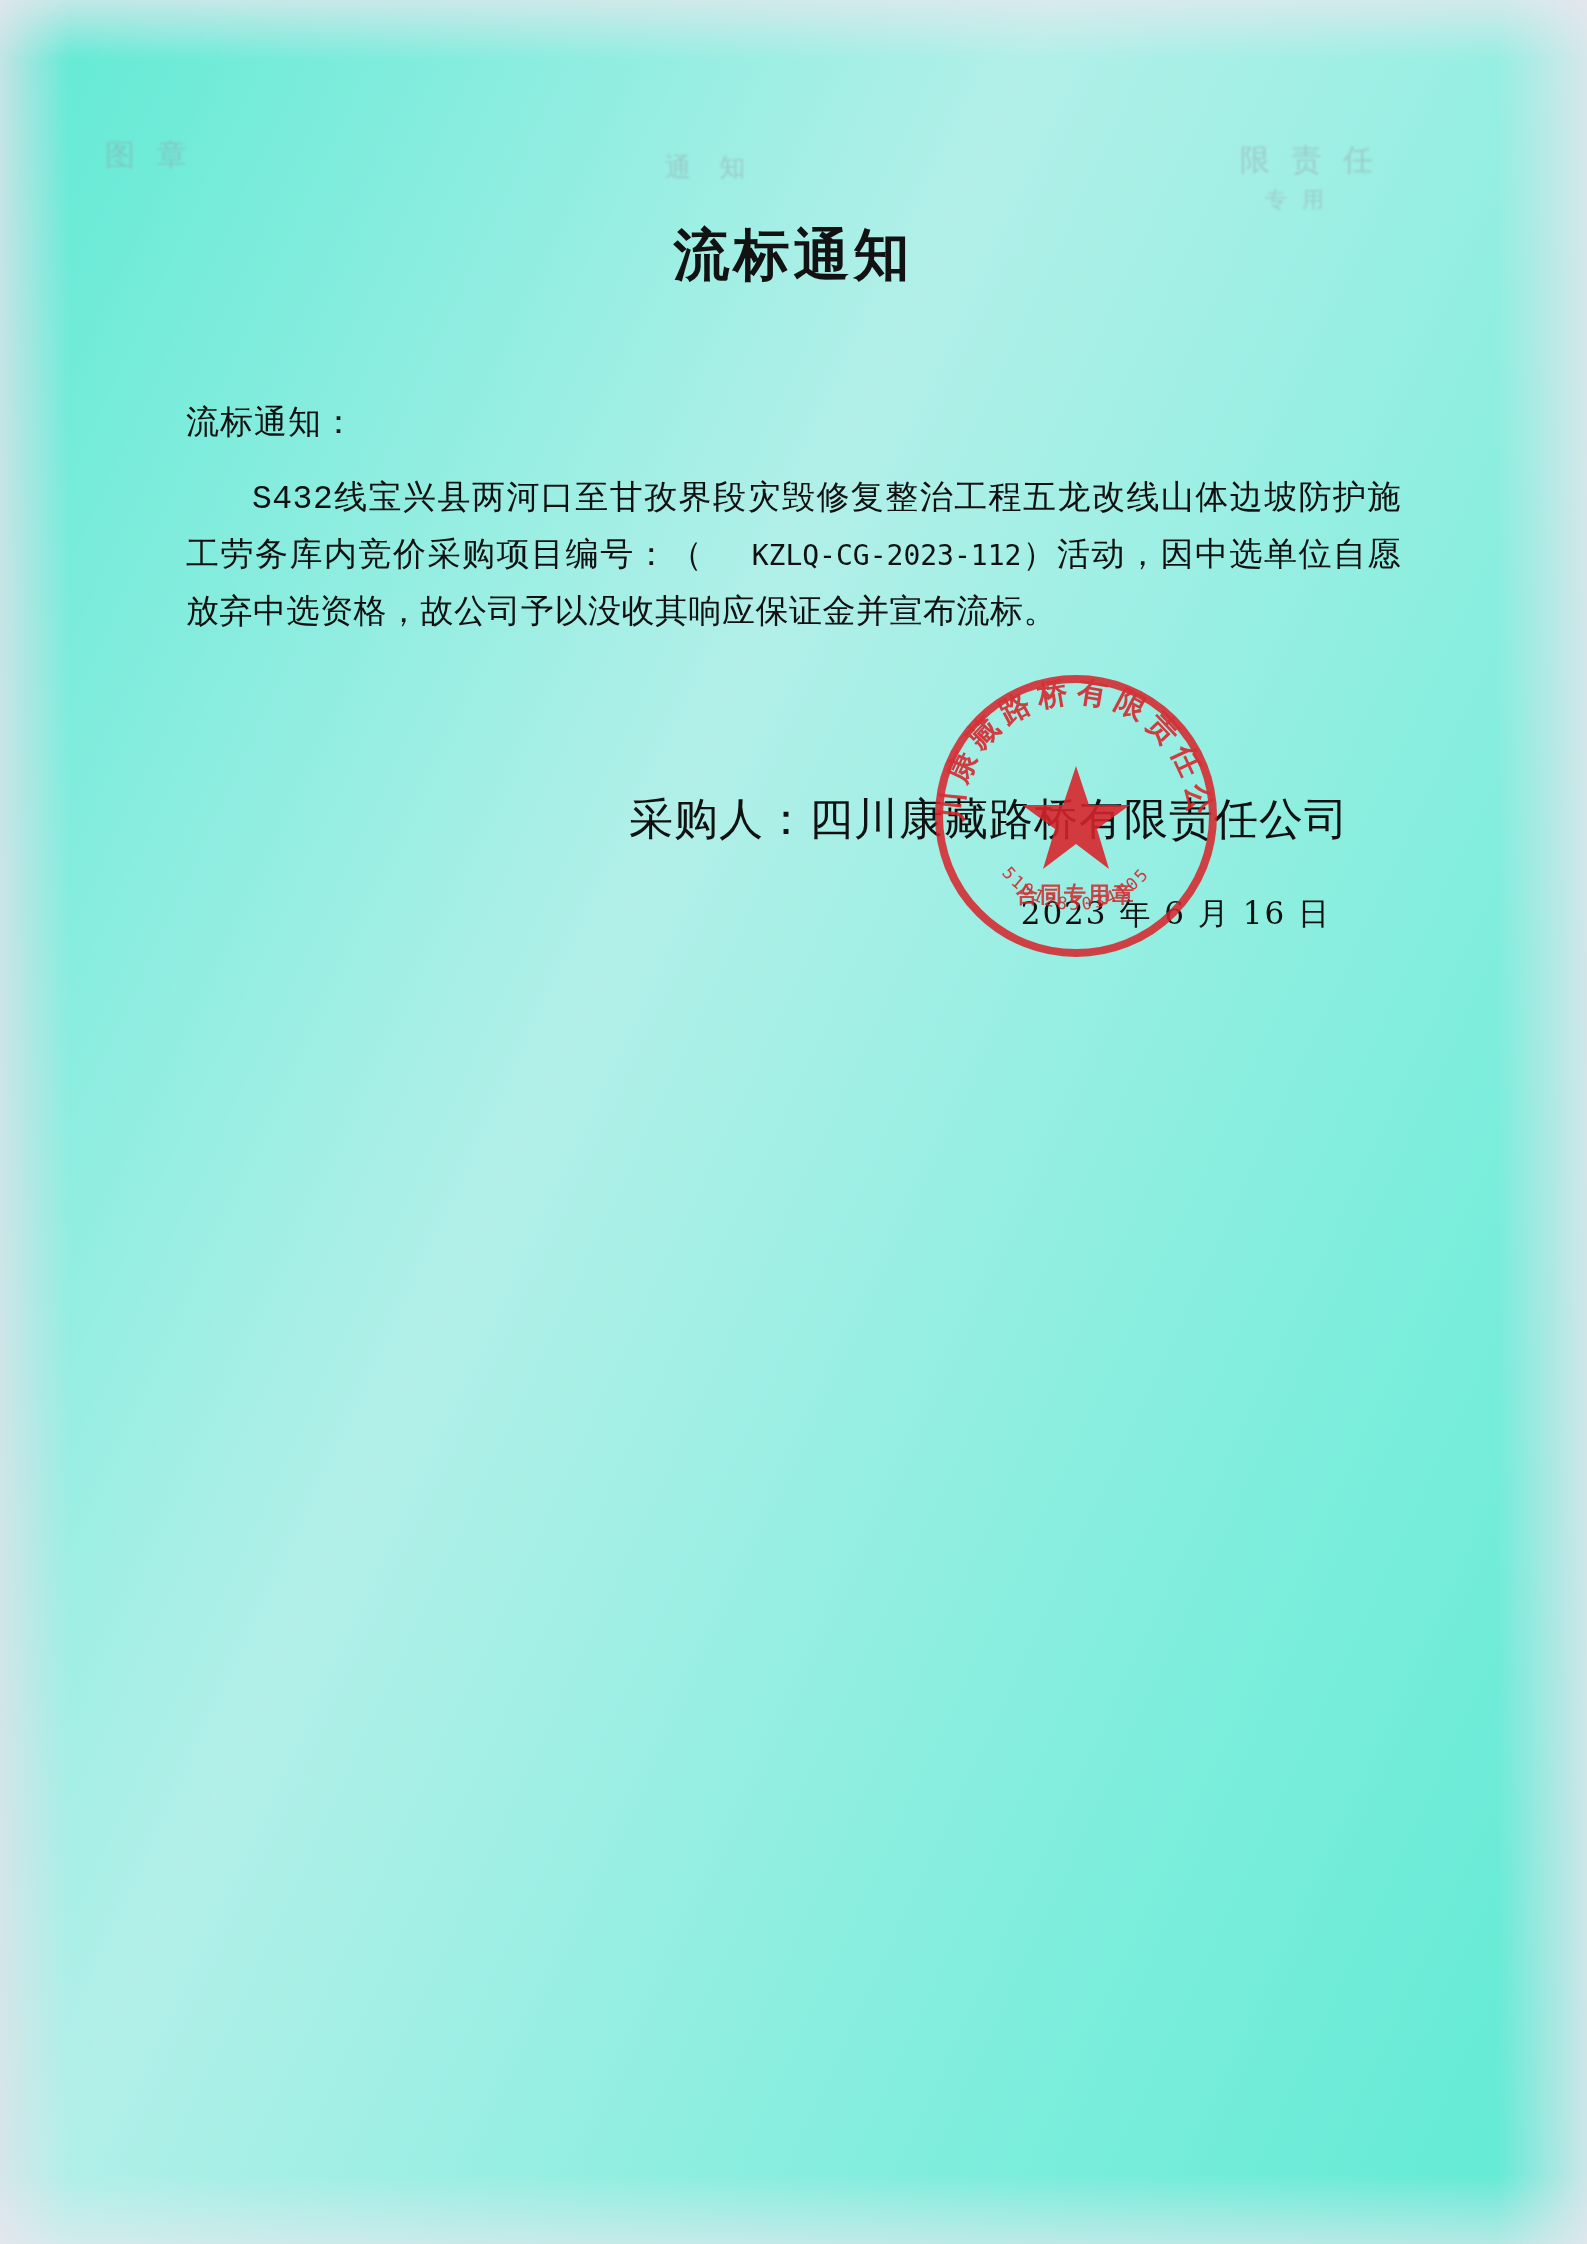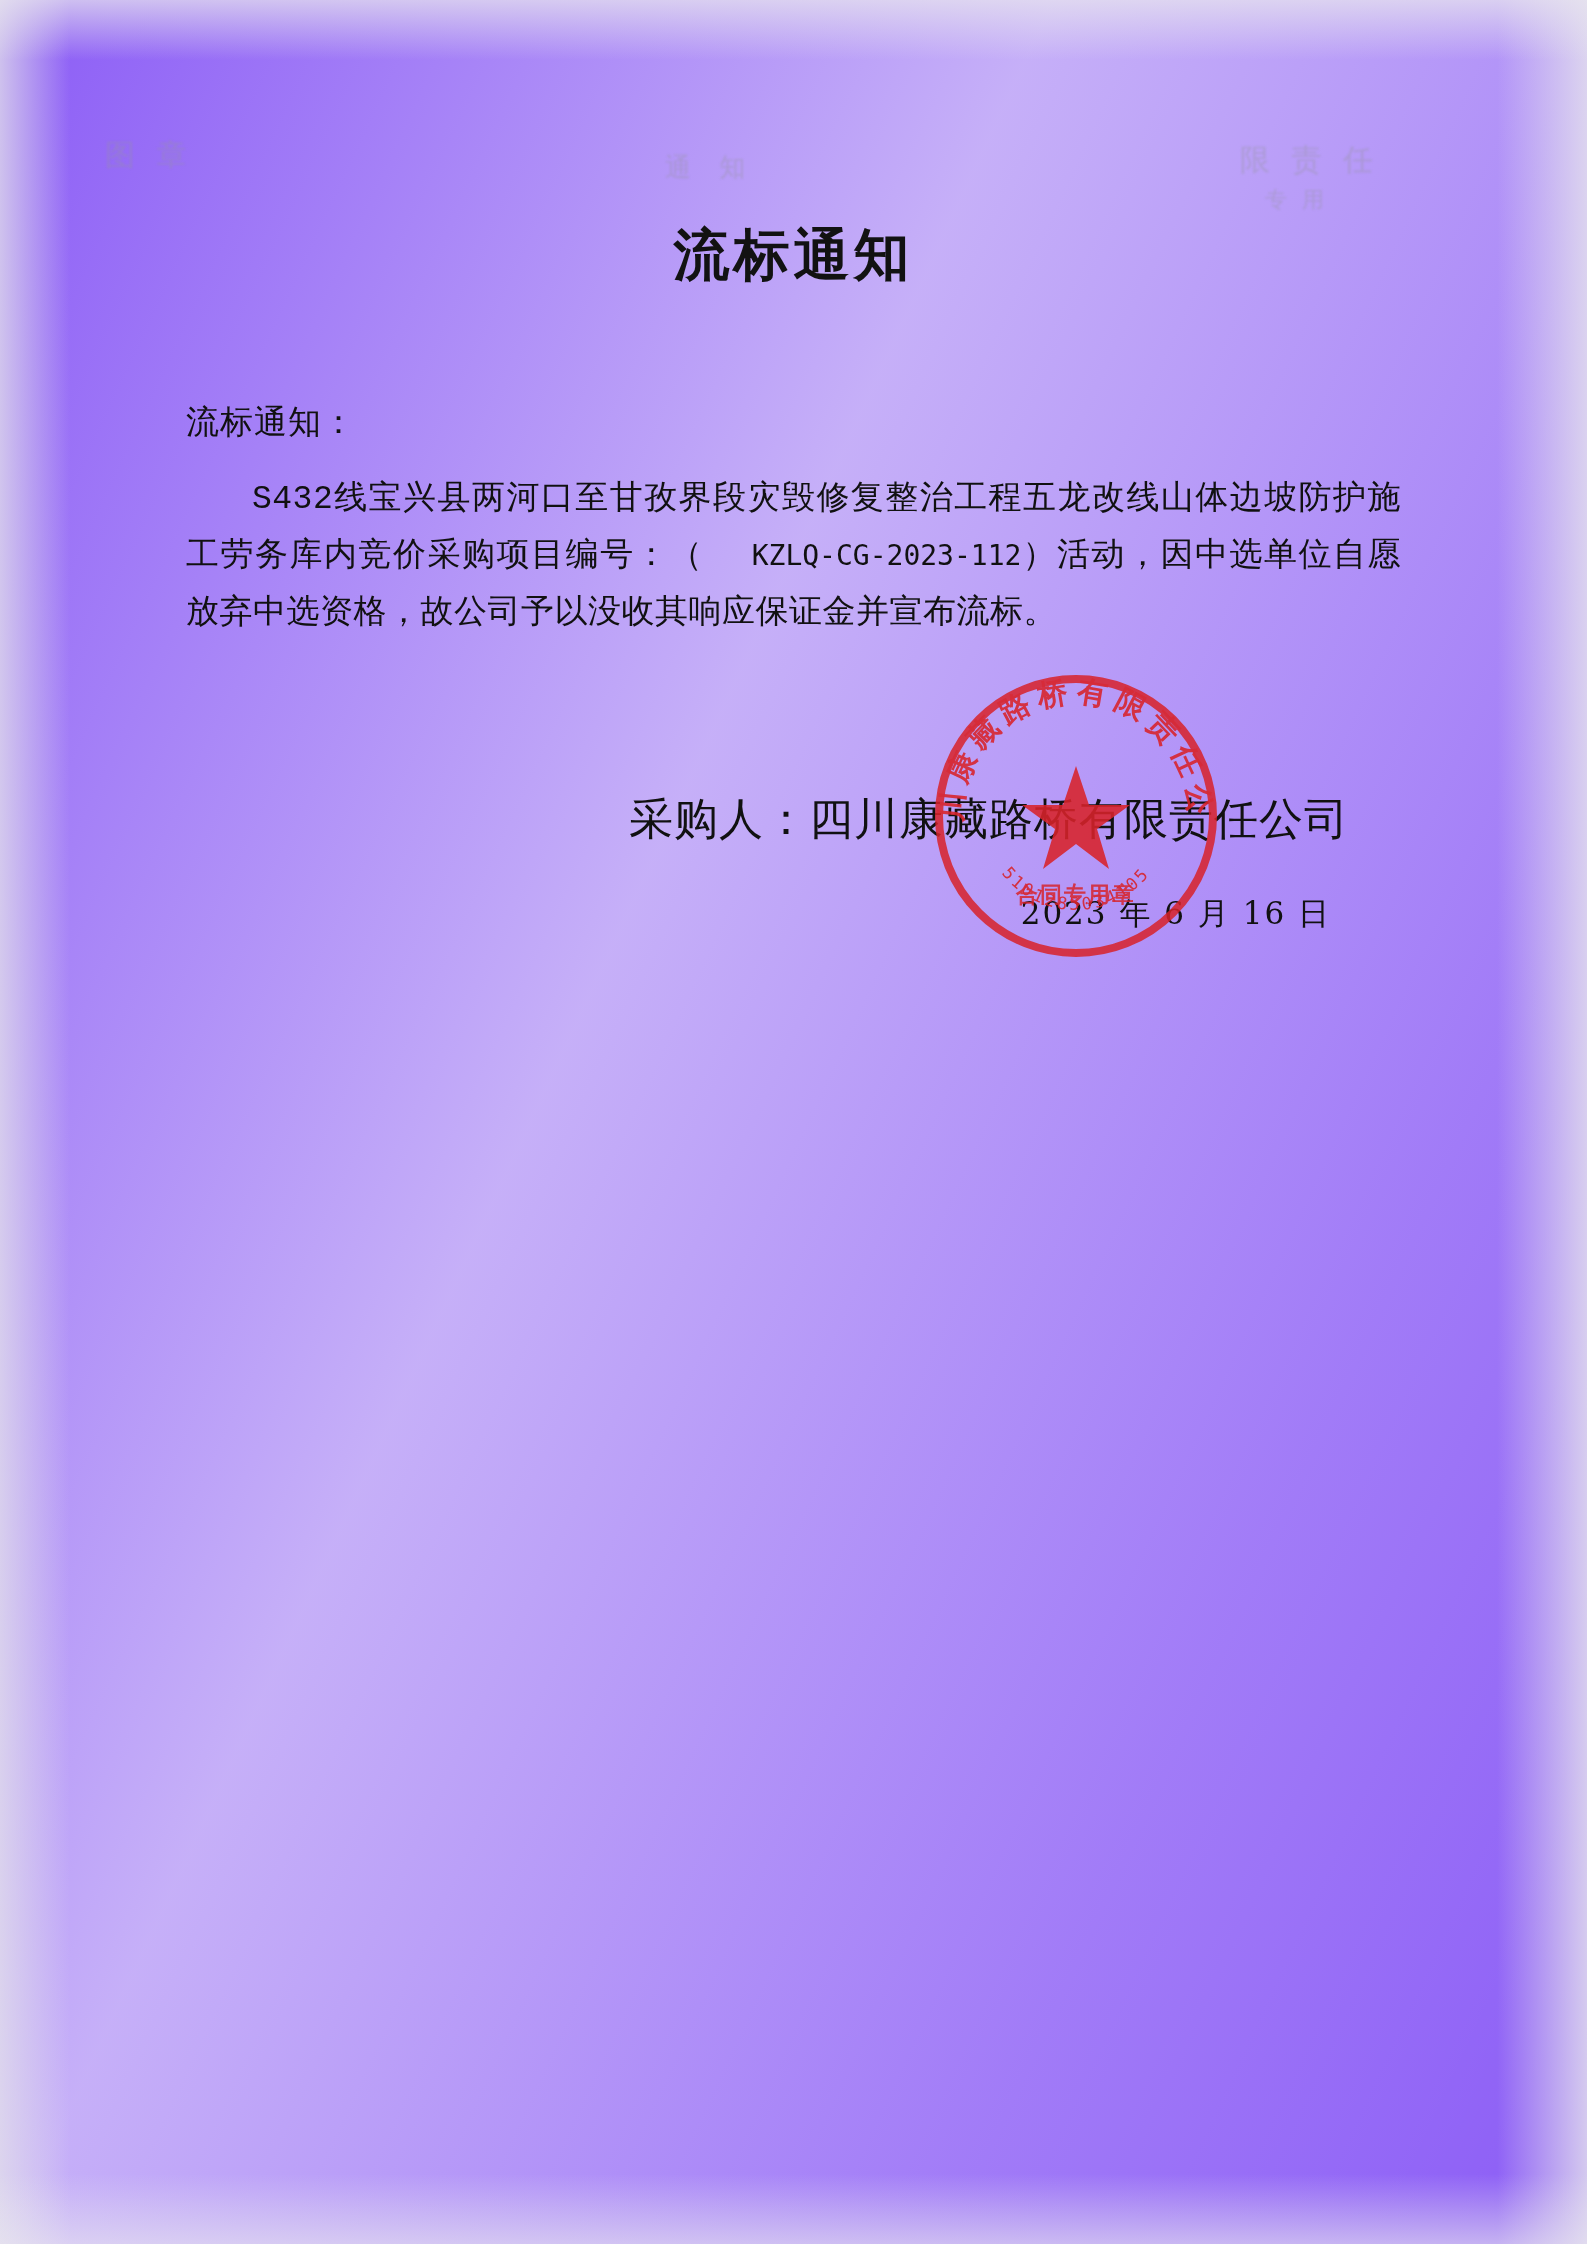--- a/index.html
+++ b/index.html
@@ -7,21 +7,21 @@
     padding: 0;
     background: #ffffff;
   }
   body {
     font-family: "DejaVu Serif", "Liberation Serif", serif;
   }
   .page {
     position: relative;
     width: 1587px;
     height: 2244px;
-    background: #8b5cf6;
+    background: #5eead4;
     overflow: hidden;
   }
   
   .scan-tint {
     position: absolute;
     inset: 0;
     background:
       linear-gradient(115deg, rgba(250,248,252,0.0) 0%, rgba(246,244,250,0.55) 40%, rgba(252,251,253,0.2) 75%, rgba(255,255,255,0) 100%);
     pointer-events: none;
   }

